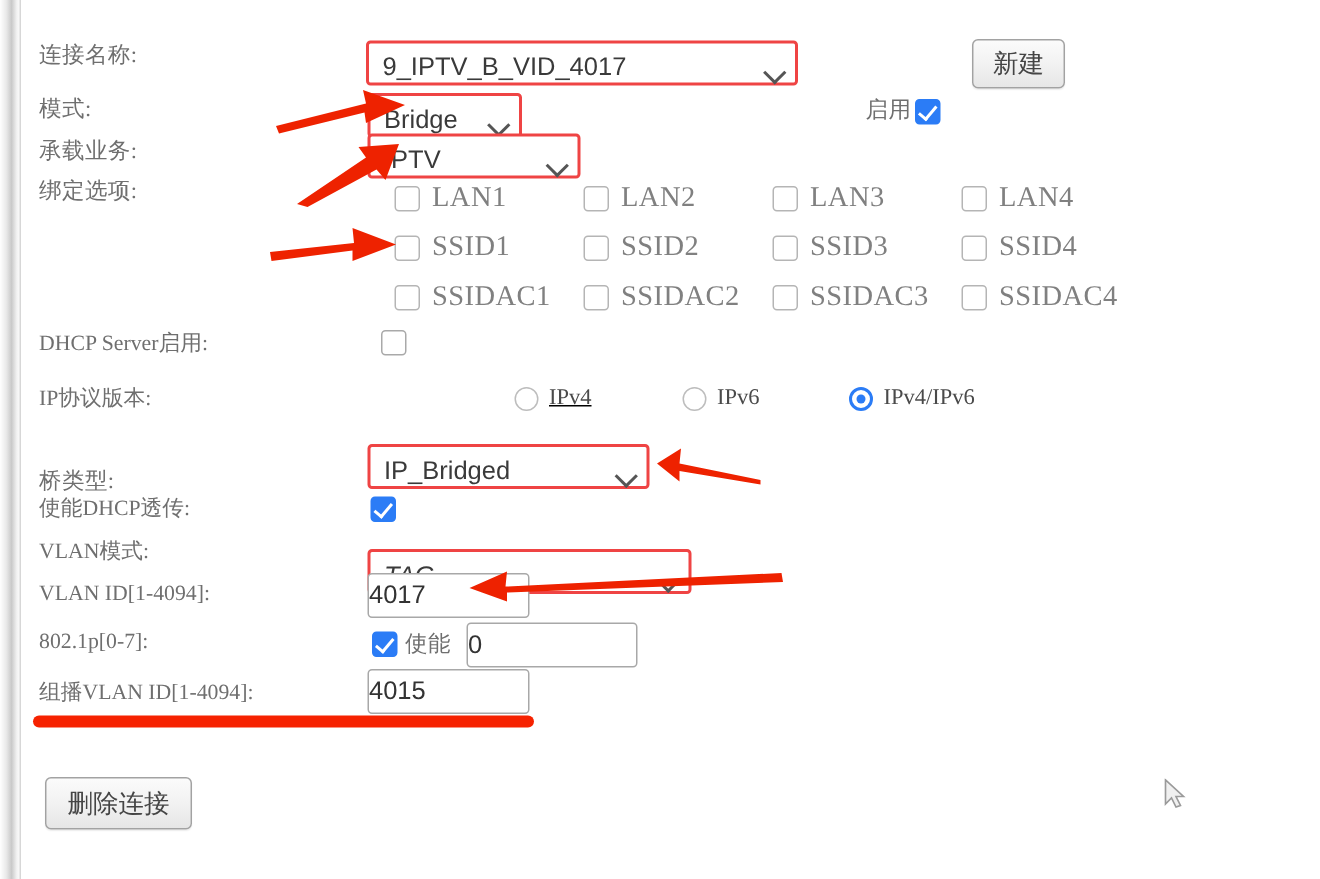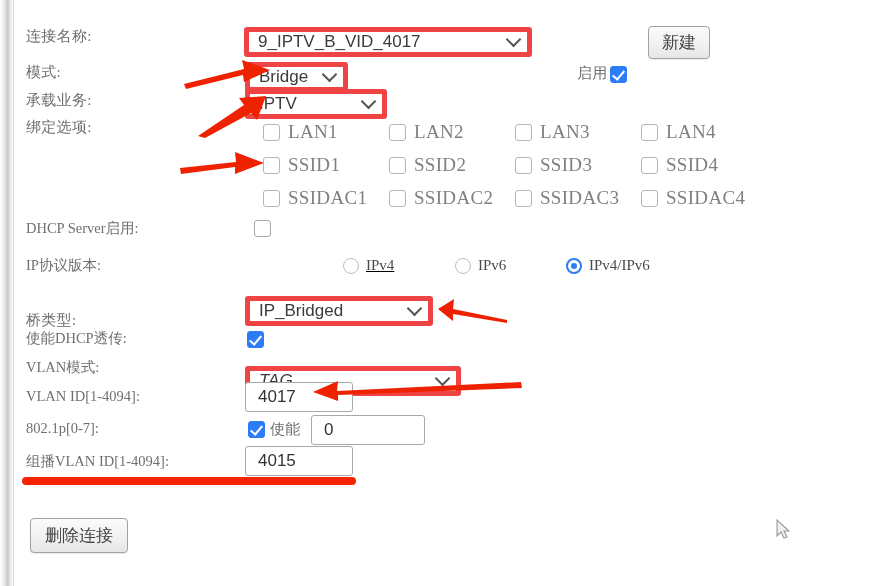--- a/index.html
+++ b/index.html
@@ -38,24 +38,24 @@
     font-family:"Liberation Serif", serif;
     font-size:14.5px;
     color:#6f6f6f;
     white-space:nowrap;
   }
 
   
   .sel {
     position:absolute;
     height:30px;
-    border:5px solid #ef4444;
+    border:2px solid #ef4444;
     border-radius:3px;
     background:#ffffff;
-    display:flex; align-items:flex-start;
+    display:flex; align-items:flex-end;
     padding:0 6px 0 9px;
     font-family:"Liberation Sans", sans-serif;
     font-size:17px;
     color:#3a3a3a;
     cursor:pointer;
   }
   .sel .val { flex:0 0 auto; }
   .sel .caret {
     margin-left:auto;
     width:14px; height:14px;
@@ -73,21 +73,21 @@
   
   .txt {
     position:absolute;
     height:30px;
     border:1px solid #a8a8a8;
     border-radius:3px;
     background:#fff;
     font-family:"Liberation Sans", sans-serif;
     font-size:17px;
     color:#333;
-    padding:0 12px;
+    padding:0 0;
     outline:none;
   }
 
   
   .cbx {
     width:17px; height:17px;
     border:1.5px solid #a9a9a9;
     border-radius:3px;
     background:#fff;
     position:absolute;

